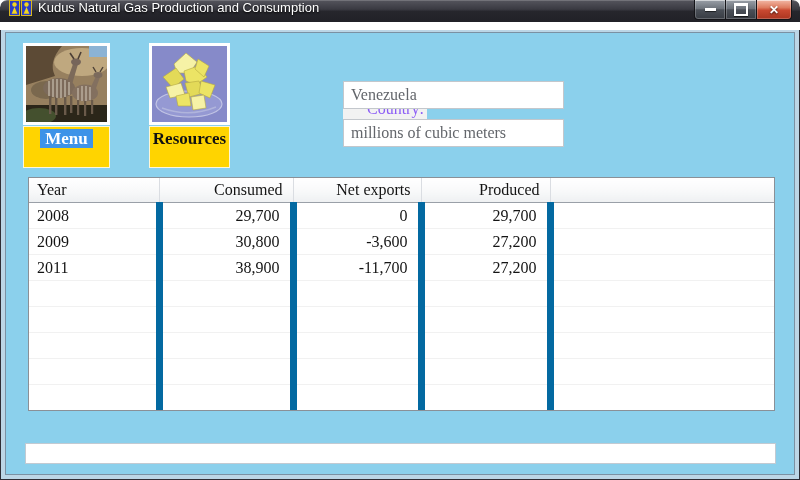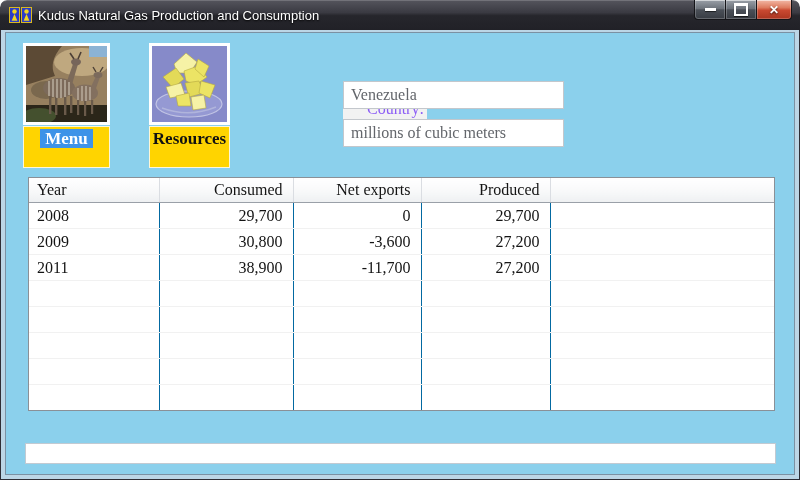--- a/index.html
+++ b/index.html
@@ -1,21 +1,21 @@
 <!DOCTYPE html>
 <html><head>
 <meta charset="utf-8">
 <style>
   html,body{margin:0;padding:0;background:#fff;}
   body{width:800px;height:480px;overflow:hidden;font-family:"Liberation Serif","DejaVu Serif",serif;}
   .window{position:relative;width:800px;height:480px;border-radius:7px 7px 0 0;overflow:hidden;}
 
   
-  .titlebar{position:relative;height:30px;background:linear-gradient(180deg,#55555d 0%,#3a3a42 42%,#26262c 52%,#212127 100%);
-    display:flex;align-items:center;border-radius:7px 7px 0 0;box-shadow:inset 0 1px 0 rgba(255,255,255,.18);}
+  .titlebar{position:relative;height:22px;background:linear-gradient(180deg,#55555d 0%,#3a3a42 42%,#26262c 52%,#212127 100%);
+    display:flex;align-items:flex-start;border-radius:7px 7px 0 0;box-shadow:inset 0 1px 0 rgba(255,255,255,.18);}
   .app-icon{margin:0 6px 0 9px;display:block;}
   .title-text{color:#fff;font-family:"Liberation Sans",sans-serif;font-size:13px;text-shadow:0 1px 2px #000;white-space:nowrap;}
   .win-controls{position:absolute;top:0;right:8px;display:flex;}
   .win-btn{height:19px;border:1px solid #141418;border-top:none;display:flex;align-items:center;justify-content:center;
     box-shadow:inset 0 1px 0 rgba(255,255,255,.45), inset 0 0 0 1px rgba(255,255,255,.22);cursor:default;}
   .btn-min,.btn-max{width:30px;background:linear-gradient(180deg,#9aa0a8 0%,#6d737b 45%,#4a4f57 52%,#383c43 100%);}
   .btn-min{border-radius:0 0 0 4px;border-right:none;}
   .btn-max{border-right:none;}
   .btn-close{width:34px;background:linear-gradient(180deg,#f2b8a6 0%,#de7b5f 40%,#c94931 54%,#ab3520 100%);border-radius:0 0 4px 0;}
   .glyph-min{width:11px;height:3px;background:#fff;box-shadow:0 1px 1px rgba(0,0,0,.6);}
@@ -42,21 +42,21 @@
   .tbox-country{top:48px;}
   .tbox-units{top:86px;}
 
   
   .grid-wrap{position:absolute;left:22px;top:144px;width:745px;background:#fff;border:1px solid #8a9097;font-family:Liberation Serif, serif;}
   table.grid{border-collapse:collapse;table-layout:fixed;width:100%;font-size:16px;color:#141414;}
   .grid th{font-weight:normal;background:linear-gradient(180deg,#ffffff 0%,#f7f8f9 60%,#eef0f2 100%);
     border-bottom:1px solid #9aa0a8;border-right:1px solid #dadde2;height:24px;padding:0 10px 0 8px;text-align:right;}
   .grid th:first-child{text-align:left;}
   .grid th:last-child{border-right:none;}
-  .grid td{height:25px;border-right:1px solid #0369a1;border-bottom:1px solid #f1f1f1;padding:0 10px 0 8px;
+  .grid td{height:25px;border-right:7px solid #0369a1;border-bottom:1px solid #f1f1f1;padding:0 10px 0 8px;
     text-align:right;white-space:nowrap;overflow:hidden;}
   .grid td:first-child{text-align:left;}
   .grid td:last-child{border-right:none;}
   .grid tr:last-child td{border-bottom:none;}
 
   
   .status-box{position:absolute;left:19px;top:410px;width:751px;height:21px;border:1px solid #c2cad2;background:#fff;
     font-family:"Liberation Serif","DejaVu Serif",serif;font-size:14px;box-sizing:border-box;outline:none;padding:0 6px;}
 </style>
 </head>

